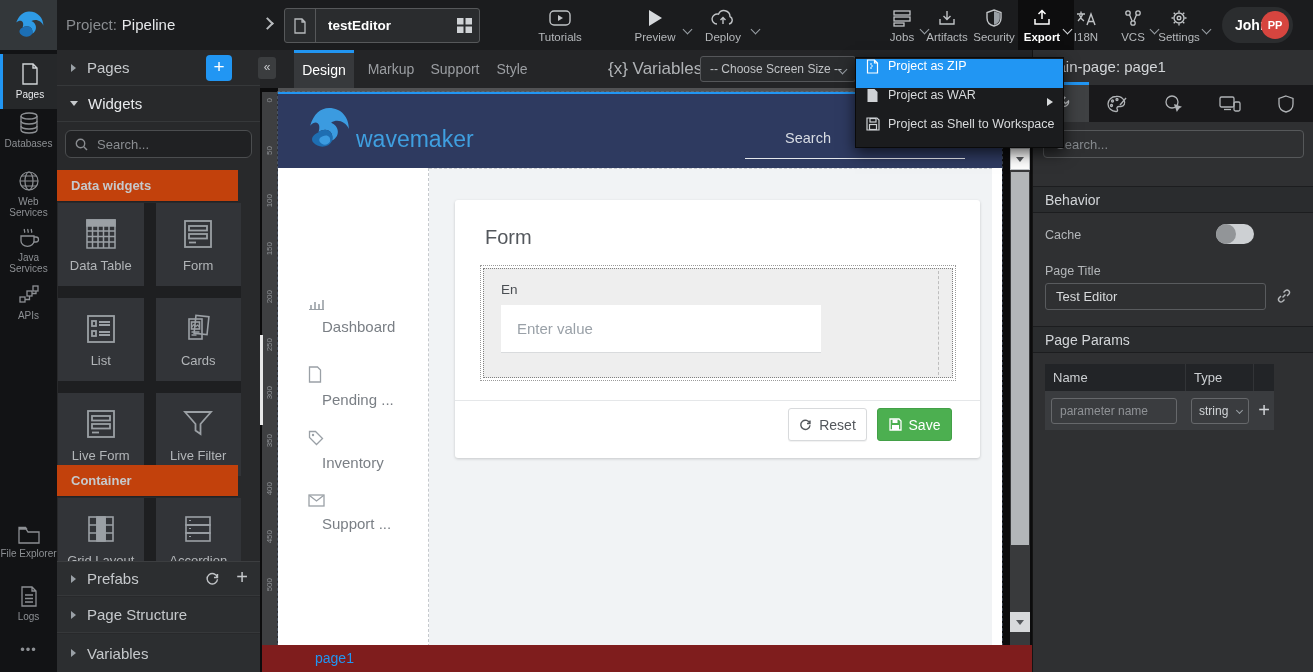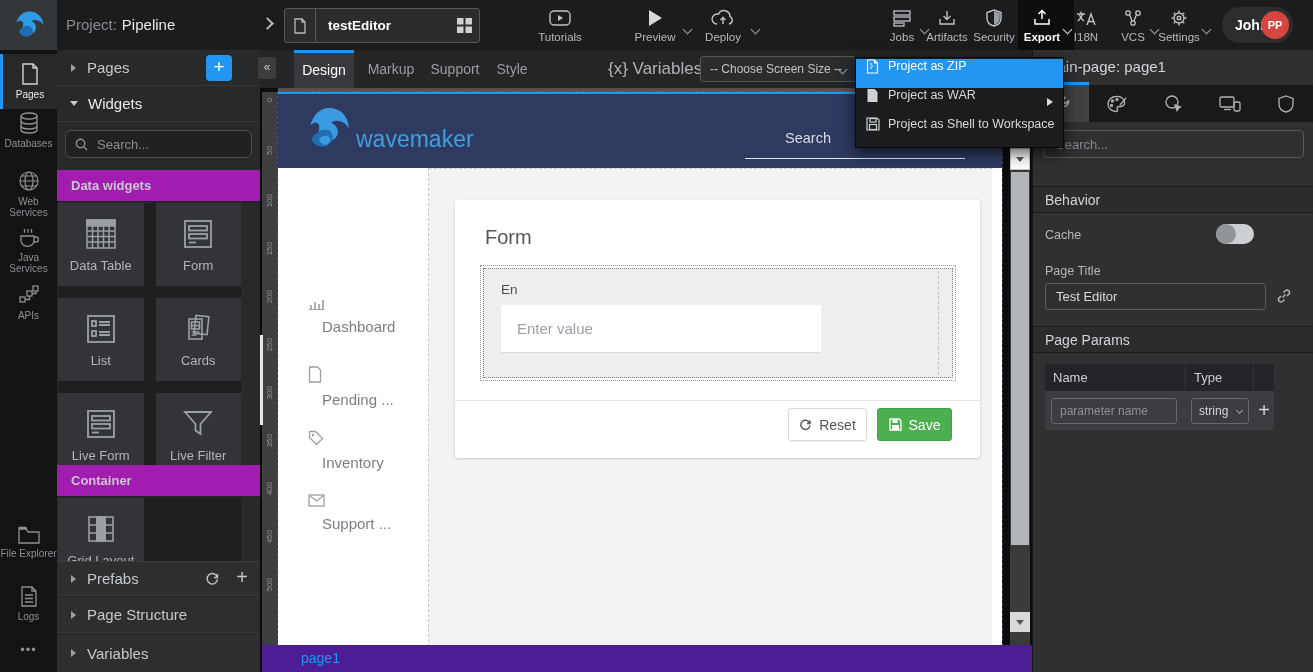--- a/index.html
+++ b/index.html
@@ -37,41 +37,41 @@
 
   
   .wpanel{position:absolute;left:57px;top:50px;width:203px;height:622px;background:#28292b;z-index:10;}
   .wrow{position:absolute;left:0;width:203px;border-bottom:1px solid #36383a;display:flex;align-items:center;color:#c6c9cc;font-size:15px;}
   .caret-r{display:inline-block;width:0;height:0;border-left:5px solid #9aa0a6;border-top:4px solid transparent;border-bottom:4px solid transparent;margin:0 11px 0 14px;}
   .caret-d{display:inline-block;width:0;height:0;border-top:5px solid #c6c9cc;border-left:4px solid transparent;border-right:4px solid transparent;margin:0 10px 0 13px;}
   .add-btn{position:absolute;right:28px;top:5px;width:26px;height:26px;background:#2196f3;border-radius:4px;color:#fff;font-size:19px;line-height:24px;text-align:center;}
   .wsearch{position:absolute;left:8px;top:80px;width:187px;height:28px;background:#202123;border:1px solid #4b4d4f;border-radius:6px;display:flex;align-items:center;padding-left:9px;}
   .wsearch input{background:transparent;border:0;outline:0;color:#c6c9cc;font-size:13px;margin-left:7px;width:140px;}
   .wsearch input::placeholder{color:#8a8d91;}
-  .wsec-head{position:absolute;left:0;width:203px;height:32px;line-height:32px;background:#a21caf;color:#c6c9cc;font-size:13px;font-weight:bold;padding-left:14px;border-bottom:1px solid #222326;}
+  .wsec-head{position:absolute;left:0;width:181px;height:32px;line-height:32px;background:#c2410c;color:#c6c9cc;font-size:13px;font-weight:bold;padding-left:14px;border-bottom:1px solid #222326;}
   .tilegrid{position:absolute;left:1px;width:183px;display:grid;grid-template-columns:1fr 1fr;gap:12px;background:#1e1f21;}
   .wtile{height:83px;background:#323438;display:flex;flex-direction:column;align-items:center;justify-content:center;color:#b2b5b8;font-size:13px;cursor:grab;}
   .wtile .wicon{margin-bottom:7px;}
   .tilegrid.cut{height:63px;overflow:hidden;}
   .collapser{position:absolute;left:258px;top:57px;width:18px;height:22px;background:#3b3d3f;border-radius:3px;color:#c6c9cc;font-size:12px;text-align:center;line-height:21px;z-index:45;}
 
   
   .canvas{position:absolute;left:260px;top:50px;width:772px;height:622px;background:#0c0c0d;}
   .ctoolbar{position:absolute;left:0;top:0;width:772px;height:38px;background:#242527;}
   .ctab{position:absolute;top:0;height:38px;line-height:38px;text-align:center;font-size:14px;color:#9b9ea2;cursor:pointer;}
   .ctab.active{background:#37393c;color:#fff;border-top:3px solid #2196f3;line-height:34px;}
   .vars-dd{position:absolute;left:348px;top:0;height:38px;line-height:38px;color:#b0b3b6;font-size:17px;}
   .vars-dd .chev{margin-left:7px;margin-bottom:2px;}
   .size-dd{position:absolute;left:440px;top:6px;width:156px;height:26px;background:#2a2c2e;border:1px solid #55575a;border-radius:3px;color:#c0c3c6;font-size:12px;line-height:24px;padding-left:9px;}
   .size-dd .chev{position:absolute;right:9px;top:9px;}
   .hruler{position:absolute;left:18px;top:38px;width:728px;height:4px;background:#515254;}
   .vruler{position:absolute;left:2px;top:42px;width:16px;height:553px;background:#3e3f41;border-right:1px solid #2c2d2f;}
   .ruler-num{position:absolute;left:3px;writing-mode:vertical-rl;transform:rotate(180deg);font-size:8px;color:#8d9094;}
   .mini-sb{position:absolute;left:0;top:285px;width:3px;height:90px;background:#e8e8e8;}
-  .cbottom{position:absolute;left:2px;top:595px;width:770px;height:27px;background:#4c1d95;color:#2196f3;font-size:14px;line-height:27px;padding-left:39px;}
+  .cbottom{position:absolute;left:2px;top:595px;width:770px;height:27px;background:#7f1d1d;color:#2196f3;font-size:14px;line-height:27px;padding-left:53px;}
   
   .osb{position:absolute;left:750px;top:42px;width:20px;height:553px;background:#393a3c;}
   .osb .btn-top{position:absolute;left:0;top:56px;width:20px;height:22px;background:#fdfdfd;border:1px solid #c2c5c8;display:flex;align-items:center;justify-content:center;}
   .osb .thumb{position:absolute;left:1px;top:80px;width:18px;height:373px;background:#b3b6b9;}
   .osb .btn-bot{position:absolute;left:0;top:520px;width:20px;height:20px;background:#d7d9db;display:flex;align-items:center;justify-content:center;}
   .tri-down{width:0;height:0;border-left:4px solid transparent;border-right:4px solid transparent;border-top:5px solid #55585c;}
 
   
   .viewport{position:absolute;left:18px;top:42px;width:724px;height:553px;background:#fff;border-top:2px solid #2196f3;outline:1px dashed rgba(110,130,160,.45);}
   .appheader{position:absolute;left:0;top:0;width:724px;height:74px;background:#2e3a60;}
@@ -454,20 +454,33 @@
             <svg width="34" height="34" viewBox="0 0 34 34">
               <g stroke="#9ba0a5" stroke-width="1.6" fill="none">
                 <rect x="5" y="5" width="24" height="24"></rect>
                 <path d="M13 5 v24 M21 5 v24 M5 13 h24 M5 21 h24"></path>
                 <rect x="13" y="5" width="8" height="24" fill="#9ba0a5"></rect>
               </g>
             </svg>
           </span>
         <span>Grid Layout</span>
       </div>
+      <div class="wtile">
+        <span class="wicon">
+            <svg width="34" height="34" viewBox="0 0 34 34">
+              <g stroke="#9ba0a5" stroke-width="1.6" fill="none">
+                <rect x="5" y="5" width="24" height="8"></rect>
+                <rect x="5" y="13" width="24" height="8"></rect>
+                <rect x="5" y="21" width="24" height="8"></rect>
+                <path d="M8 8.5 h2 M8 16.5 h2 M8 24.5 h2" stroke-width="1.2"></path>
+              </g>
+            </svg>
+          </span>
+        <span>Accordion</span>
+      </div>
     </div>
     <div class="wrow" style="top:511px;height:35px;background:#2c2e30;border-top:1px solid #3c3e40;">
       <span class="caret-r"></span>
       <span>Prefabs</span>
       <span style="position:absolute;right:40px;top:9px;">
         <svg width="15" height="15" viewBox="0 0 15 15">
             <path d="M12.5 3 v3.5 h-3.5 M12.3 6.2 a5.2 5.2 0 1 0 .2 2" fill="none" stroke="#c0c3c6" stroke-width="1.4"></path>
           </svg>
       </span>
       <span style="position:absolute;right:12px;top:4px;font-size:20px;color:#c6c9cc;">+</span>

